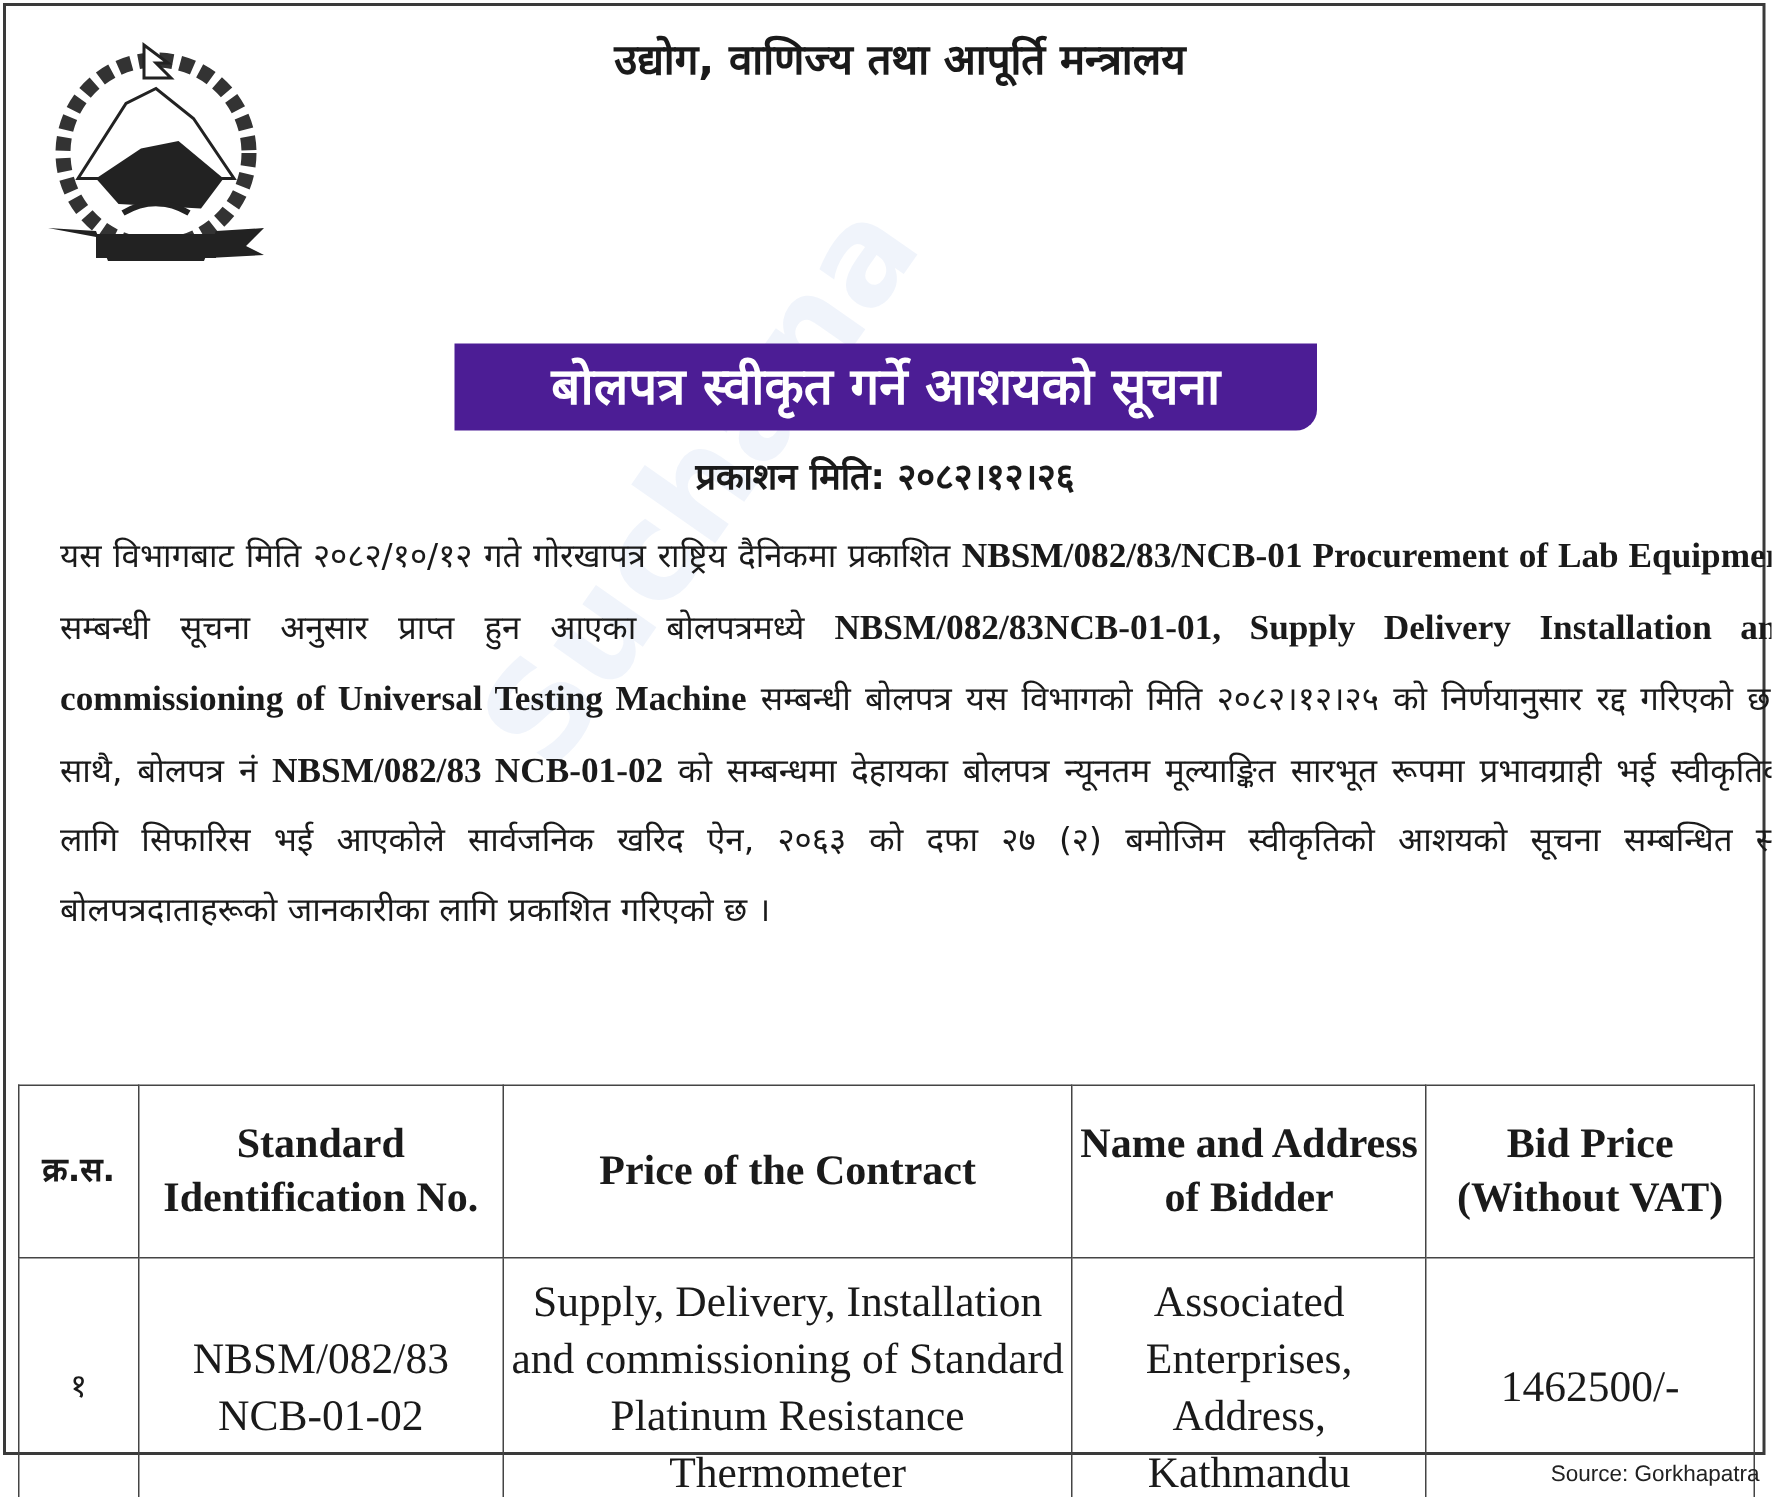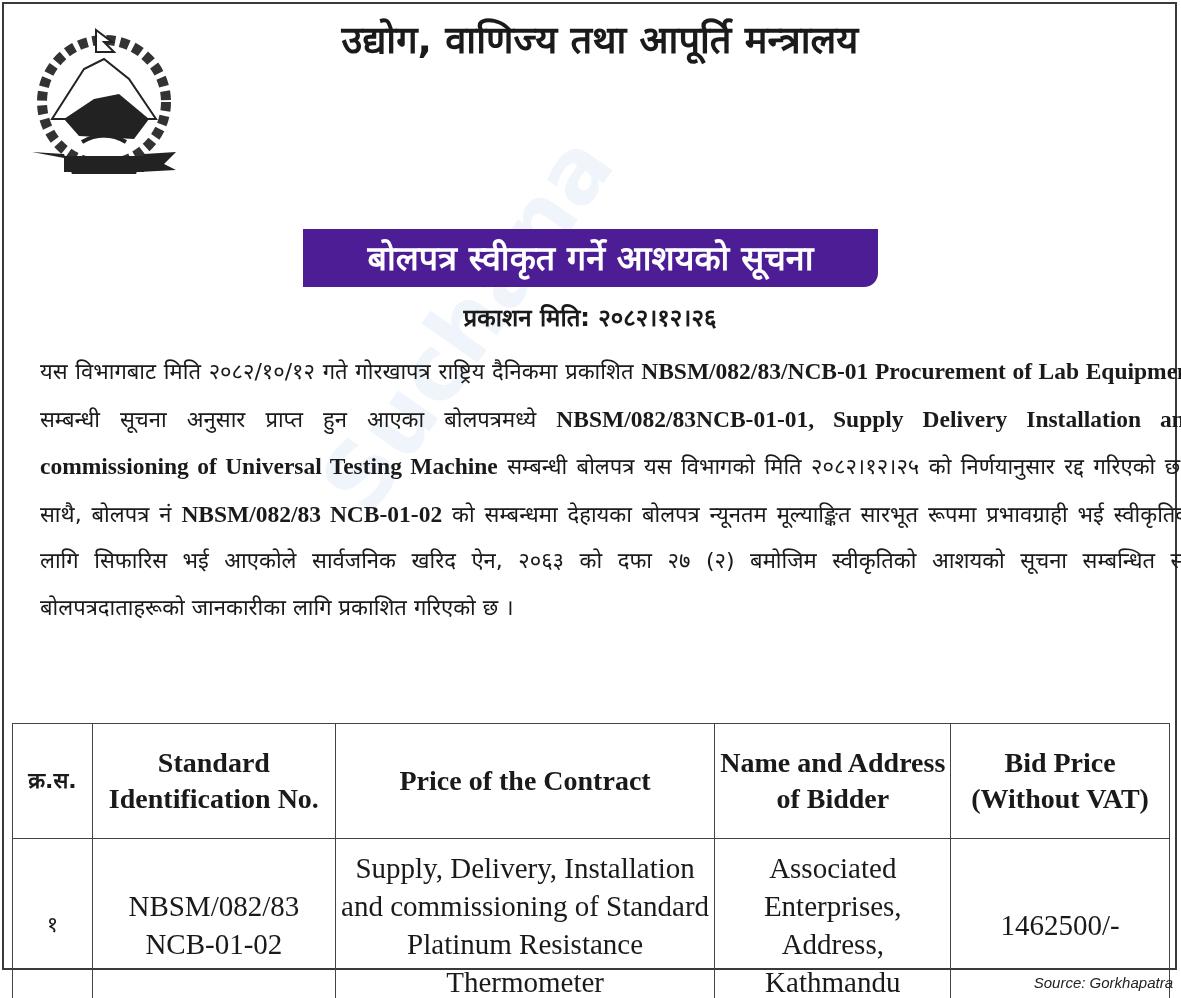--- a/index.html
+++ b/index.html
@@ -1,34 +1,34 @@
 <!DOCTYPE html>
 <html><head>
   <meta charset="utf-8">
   <style>
     html, body { margin: 0; padding: 0; background: #ffffff; }
     body { width: 1181px; height: 998px; position: relative; overflow: hidden; font-family: "DejaVu Serif", serif; color: #1a1a1a; }
     .frame { position: absolute; left: 2px; top: 2px; width: 1175px; height: 968px; border: 2px solid #3a3a3a; box-sizing: border-box; background: #fff; }
     .emblem { position: absolute; left: 24px; top: 24px; width: 160px; height: 160px; }
     .header { position: absolute; left: 300px; top: 18px; width: 600px; text-align: center; font-family: "DejaVu Sans", sans-serif; }
     .h-gov { font-size: 30px; font-weight: bold; line-height: 44px; }
-    .h-min { font-size: 38px; font-weight: bold; line-height: 44px; }
+    .h-min { font-size: 28px; font-weight: bold; line-height: 44px; }
     .h-dept { font-size: 36px; font-weight: bold; line-height: 52px; }
     .h-loc { font-size: 28px; font-weight: bold; line-height: 44px; }
     .banner { position: absolute; left: 303px; top: 229px; width: 575px; height: 58px; background: #4c1d95; color: #fff; font-family: "DejaVu Sans", sans-serif; font-size: 34px; font-weight: bold; text-align: center; line-height: 58px; border-bottom-right-radius: 14px; }
     .pubdate { position: absolute; left: 300px; top: 300px; width: 580px; text-align: center; font-family: "DejaVu Sans", sans-serif; font-size: 24px; font-weight: bold; }
     .body-text { position: absolute; left: 12px; top: 348px; width: 1158px; font-family: "DejaVu Sans", sans-serif; font-size: 22px; line-height: 46.5px; text-align: justify; margin-left: 28px; }
     .body-text b { font-family: "Liberation Serif", serif; font-size: 23.5px; font-weight: bold; }
     table.notice { position: absolute; left: 12px; top: 675px; width: 1158px; border-collapse: collapse; font-family: "Liberation Serif", serif; margin-top: 48px; }
     table.notice th, table.notice td { border: 1.5px solid #444; text-align: center; vertical-align: middle; }
     table.notice th { font-size: 28px; font-weight: bold; line-height: 36px; height: 114px; padding: 0 4px; }
     table.notice td { font-size: 29px; line-height: 38px; height: 172px; padding: 0 4px; }
     th.sn { font-family: "DejaVu Sans", sans-serif; font-size: 22px !important; }
     td.sn { font-family: "DejaVu Sans", sans-serif; font-size: 22px !important; }
-    .source { position: absolute; right: 8px; top: 974px; font-family: "Liberation Sans", sans-serif; font-style: italic; font-size: 15px; color: #222; text-align: center; }
+    .source { position: absolute; right: 8px; top: 974px; font-family: "Liberation Sans", sans-serif; font-size: 15px; color: #222; text-align: center; }
     .wm { position: absolute; pointer-events: none; }
     .wm-text { position: absolute; left: 300px; top: 470px; transform: rotate(-55deg); transform-origin: left top; font-family: "DejaVu Sans", sans-serif; font-size: 90px; font-weight: bold; color: rgba(70,120,200,0.08); white-space: nowrap; }
   </style>
 </head>
 <body>
 
 <div class="frame"></div>
 
 <div class="wm wm-text">Suchana</div>
 

